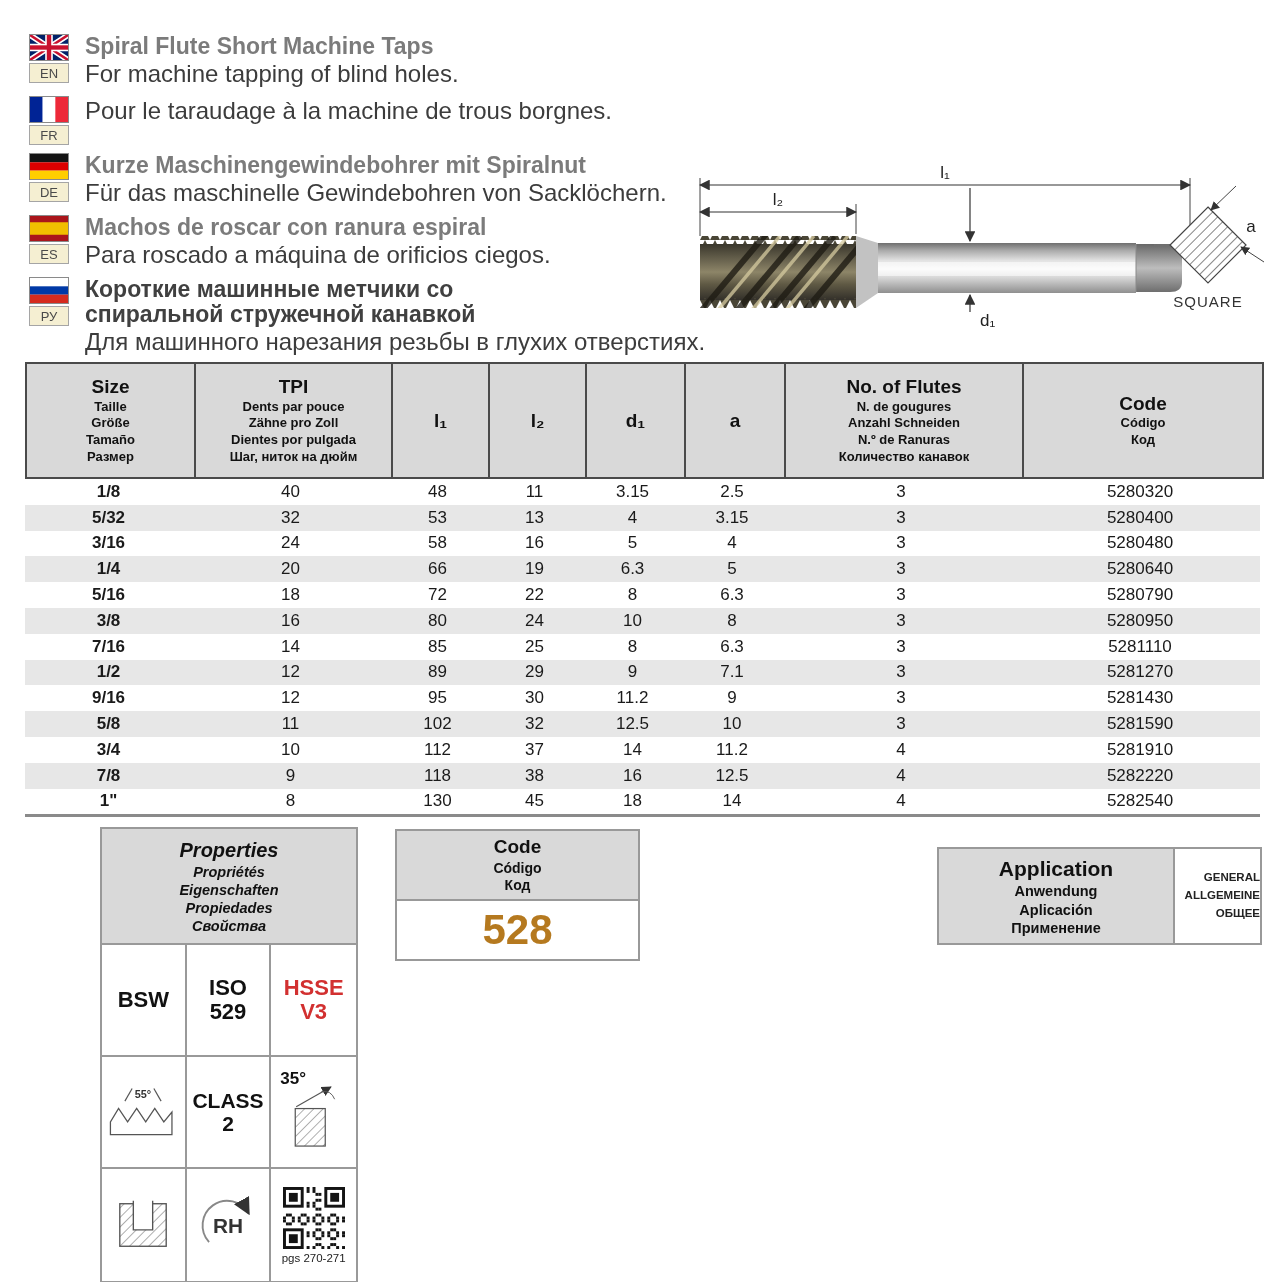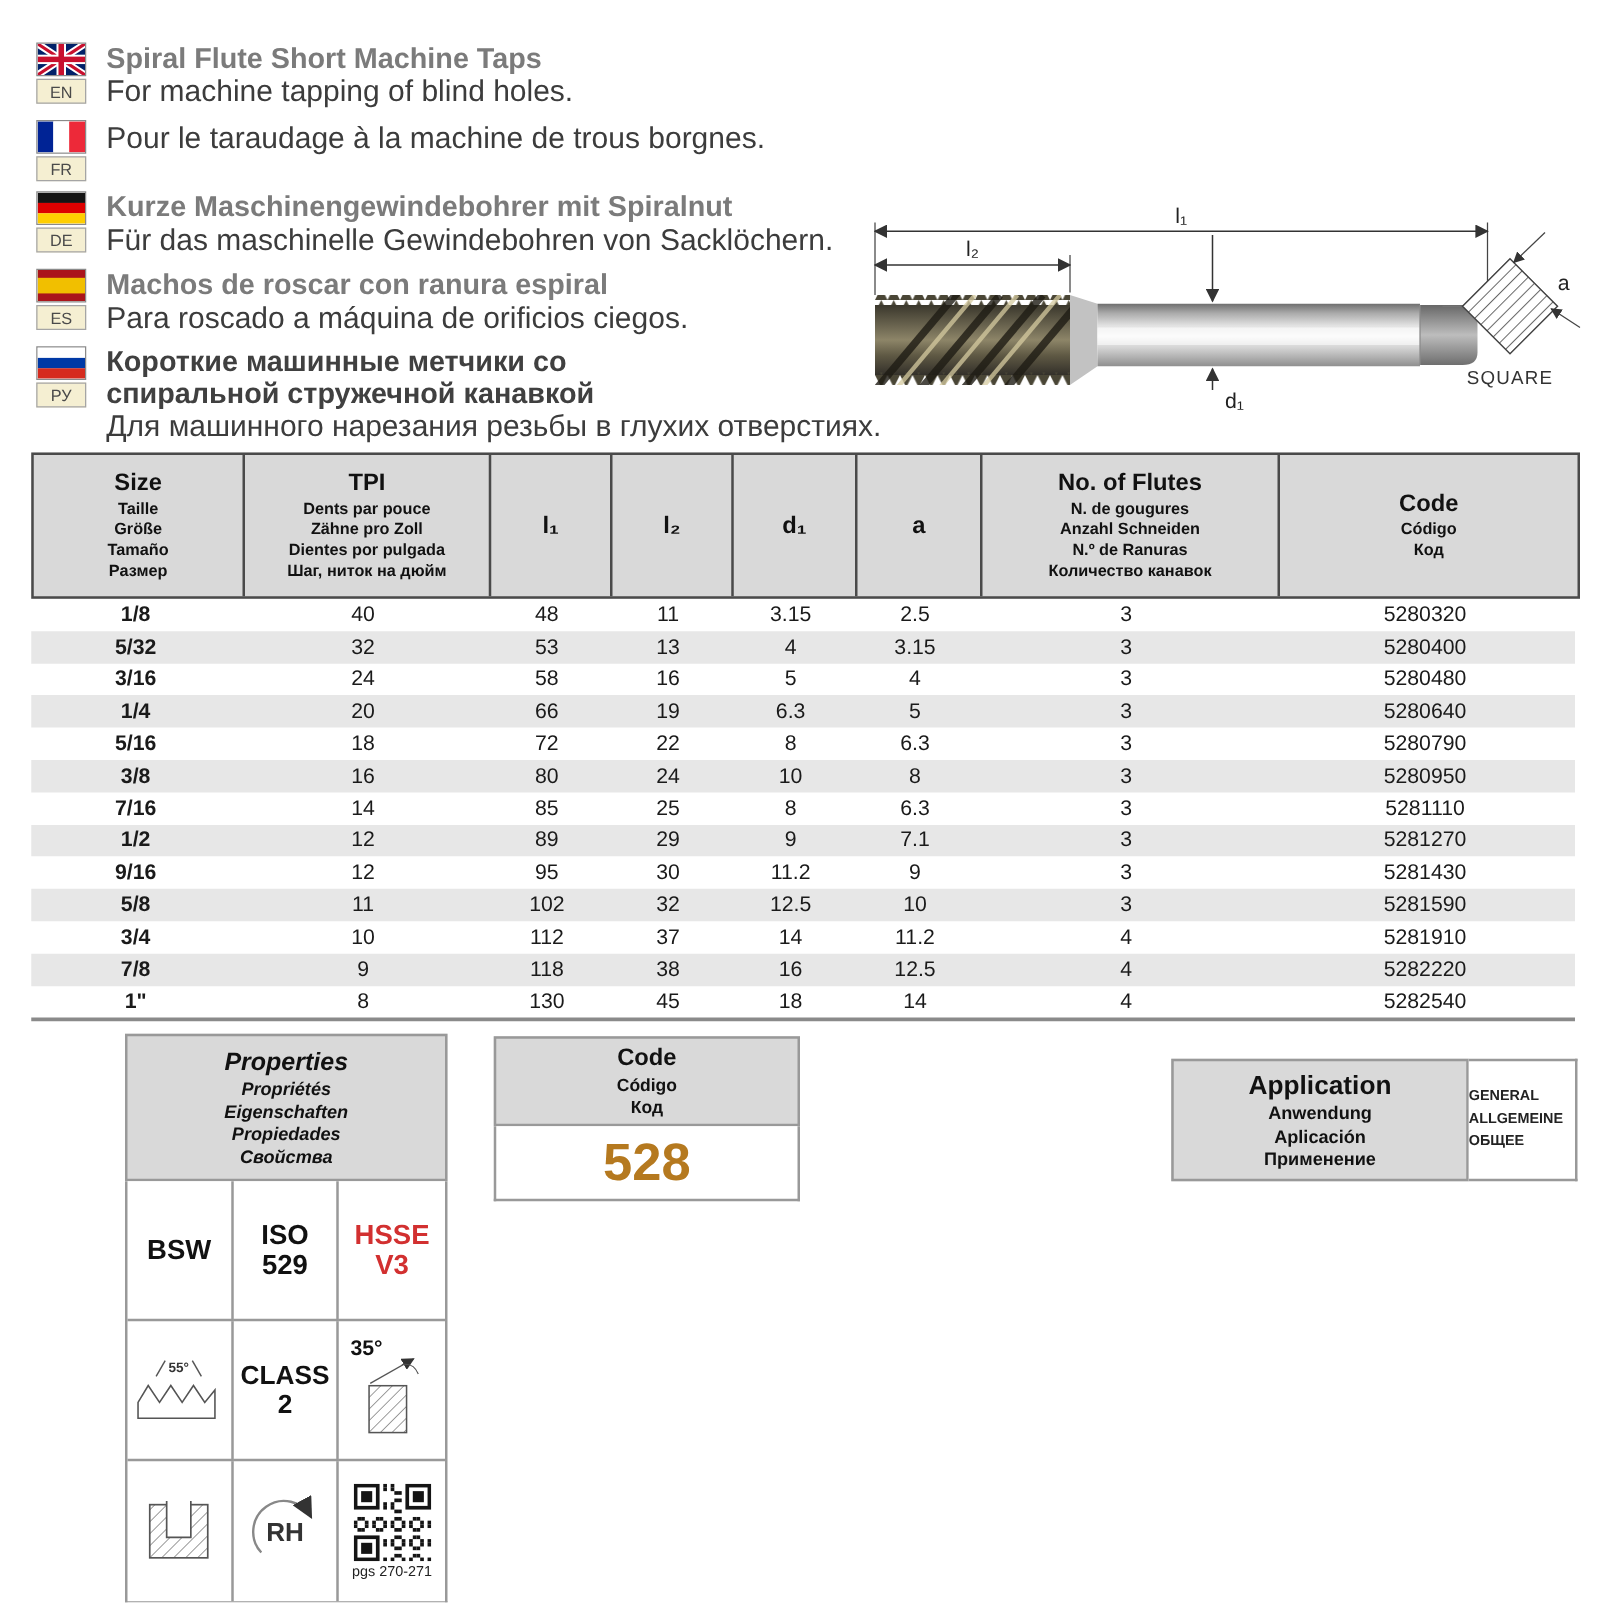--- a/index.html
+++ b/index.html
@@ -61,21 +61,21 @@
   .code-hdr{height:72px;}
   .code-hdr .list-line{font-size:14px;}
   .code-hdr .lead{font-size:19px;}
   .code-val{height:60px;border:2px solid #999;border-top:none;display:flex;align-items:center;
             justify-content:center;font-size:42px;font-weight:bold;box-sizing:border-box;background:#fff;}
 
   .appbox{position:absolute;left:937px;top:827px;width:325px;height:98px;display:flex;box-sizing:border-box;margin-top:20px;}
   .app-hdr{width:238px;height:98px;flex:none;}
   .app-hdr .lead{font-size:21px;}
   .app-val{flex:1;border:2px solid #999;border-left:none;display:flex;flex-direction:column;
-           justify-content:center;align-items:flex-start;box-sizing:border-box;background:#fff;}
+           justify-content:center;align-items:flex-end;box-sizing:border-box;background:#fff;}
   .app-val .list-line{font-weight:bold;font-size:11.5px;line-height:1.55;color:#222;}
 </style>
 </head>
 <body>
 
 <div class="page">
 
   <div class="langs">
       <div class="lang-block">
         <div class="flag-col">

